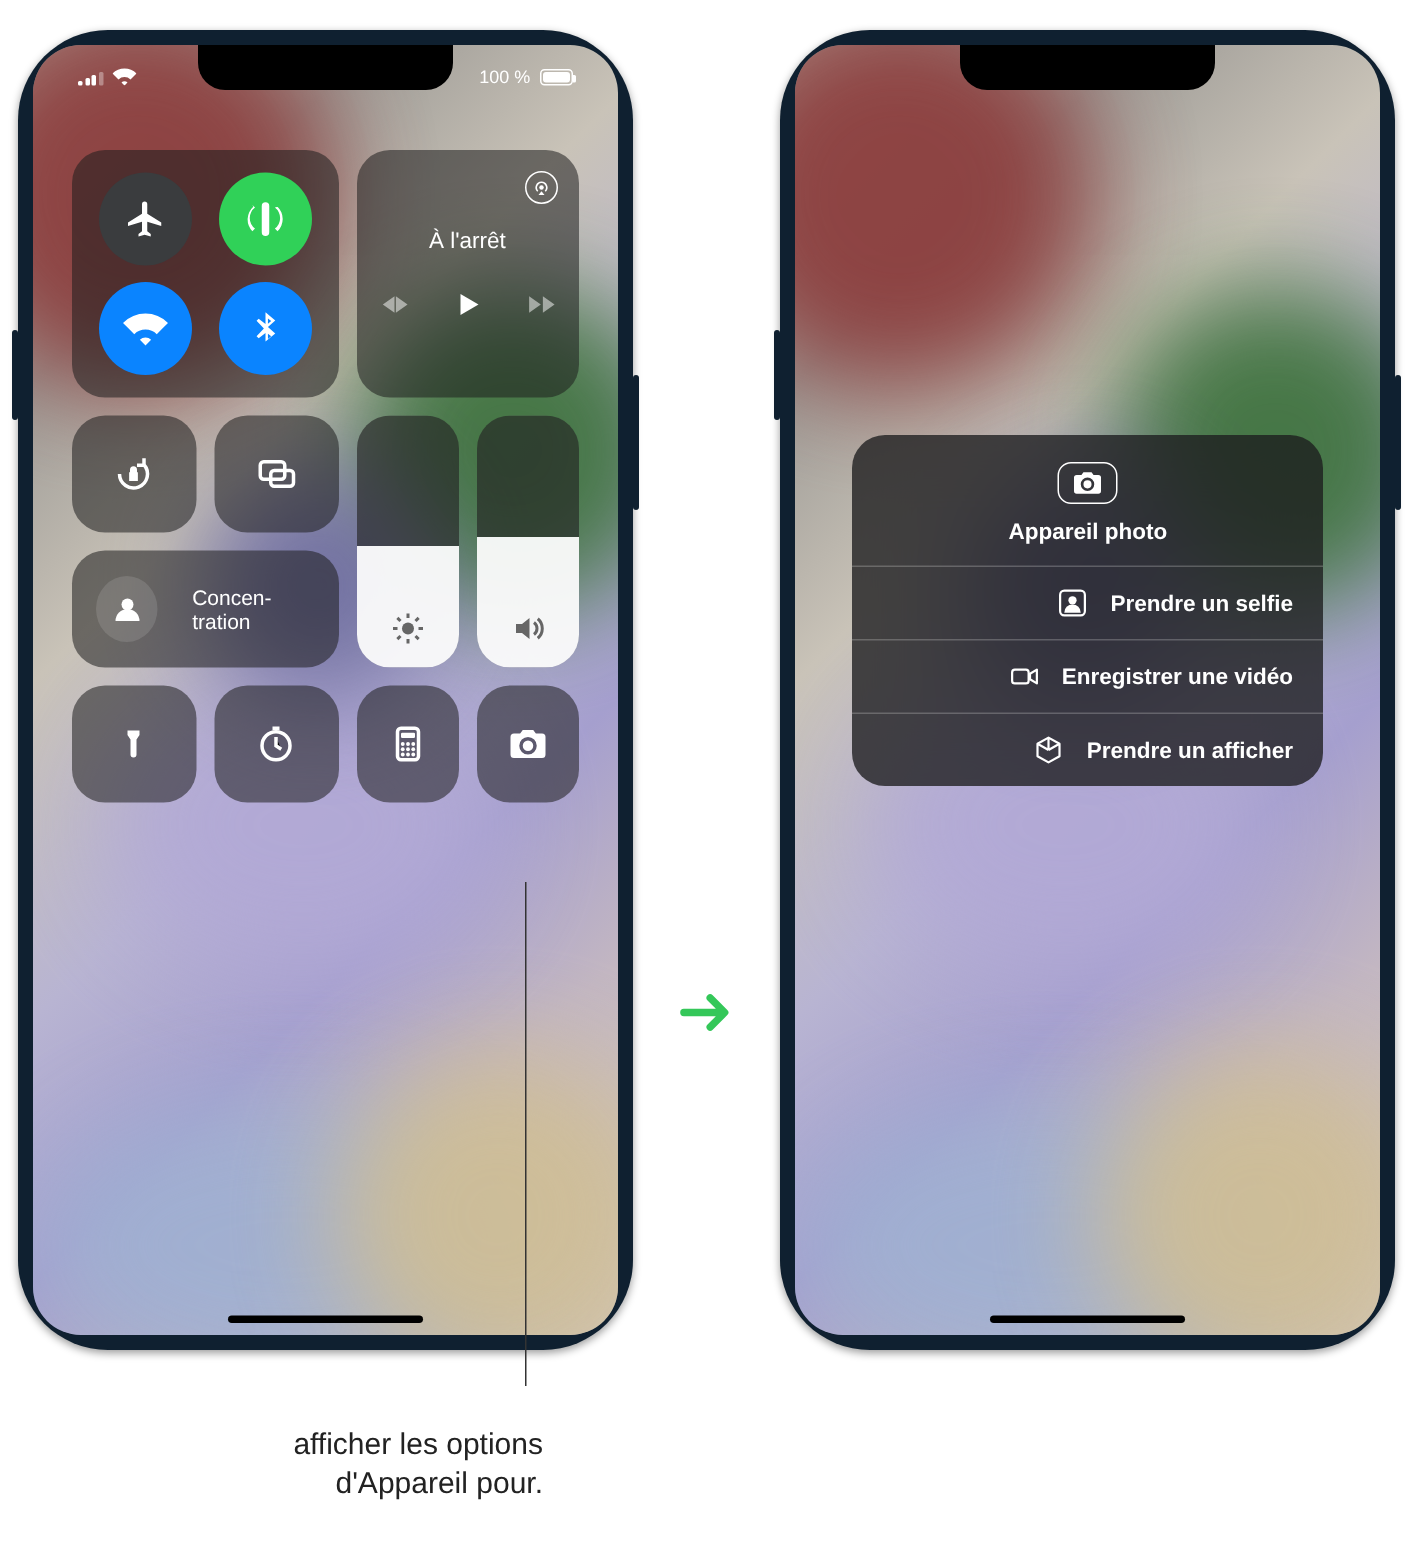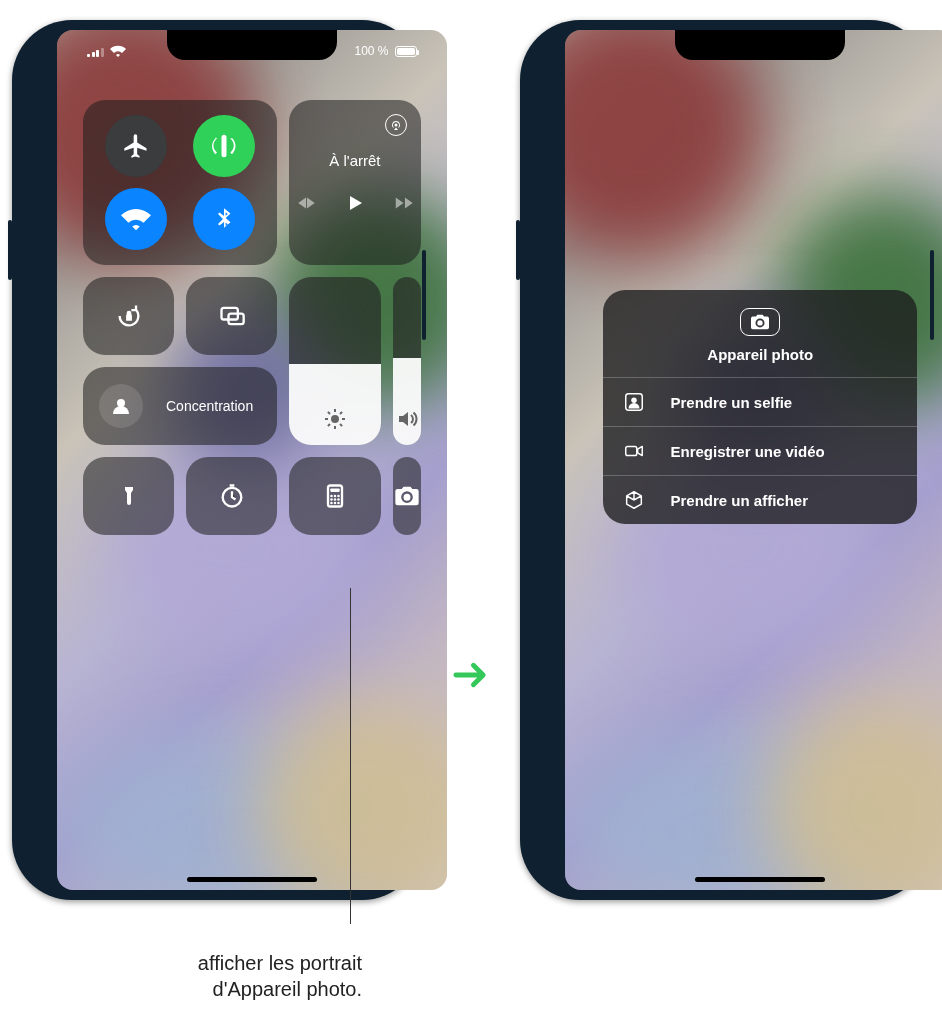--- a/index.html
+++ b/index.html
@@ -32,25 +32,24 @@
     content:"";
     position:absolute;
     background:#0f2030;
     border-radius:3px;
   }
   .phone-outer::before { left:-4px; top:200px; width:4px; height:60px; }
   .phone-outer::after  { right:-4px; top:230px; width:4px; height:90px; }
   .phone {
     width: 100%;
     height: 100%;
-    border-radius: 16px;
+    border-radius: 32px;
     background: linear-gradient(135deg,#b5a8a0 0%,#9f9c97 18%,#c9c3b8 34%,#b8b4d2 52%,#a59fce 66%,#c2b6c2 80%,#d4c8ba 100%);
     position: relative;
     overflow: hidden;
-    margin-left: 35px;
   }
   .blur-decor {
     position:absolute; inset:0;
     pointer-events:none;
   }
   .blob { position:absolute; border-radius:50%; filter:blur(34px); opacity:0.9; }
   .b1 { width:260px;height:260px;left:-60px;top:-30px;background:#8b3a3a; }
   .b2 { width:220px;height:220px;right:-40px;top:160px;background:#3a7039; }
   .b3 { width:260px;height:200px;left:50px;top:420px;background:#b2a9d6; }
   .b4 { width:340px;height:200px;left:0;bottom:-40px;background:#9fb0d2; }
@@ -95,21 +94,21 @@
     position:absolute; bottom:8px; left:50%; transform:translateX(-50%);
     width:130px; height:5px; border-radius:3px; background:#000;
     z-index:25;
   }
 
   
   .cc {
     position:absolute;
     top:70px; left:26px; right:26px;
     display:grid;
-    grid-template-columns: repeat(3, 1fr);
+    grid-template-columns: repeat(2, 1fr);
     grid-template-rows: 165px 78px 78px 78px;
     gap:12px;
   }
   .tile {
     background: rgba(30,30,30,0.55);
     border-radius:22px;
     display:flex; align-items:center; justify-content:center;
     color:#fff;
     position:relative;
   }
@@ -194,25 +193,26 @@
     display:flex; flex-direction:column; align-items:center; gap:10px;
     padding-bottom:14px;
   }
   .menu-head .cam-chip {
     border:1.5px solid #fff; border-radius:9px; padding:4px 8px;
     display:flex; align-items:center; justify-content:center;
   }
   .menu-title { font-size:15px; }
   .menu-list { display:flex; flex-direction:column; }
   .menu-item {
-    display:flex; align-items:center; gap:25px;
+    display:flex; align-items:center; gap:14px;
     padding:13px 20px;
     border-top:0.5px solid rgba(255,255,255,0.22);
     font-size:15px;
     text-align:left;
+    justify-content:flex-end;
   }
   .menu-item svg { width:22px; height:22px; flex-shrink:0; }
 
   
   .arrow-between {
     align-self:center;
     margin-top:430px;
     width:40px; height:40px;
   }
 
@@ -461,15 +461,15 @@
 
       <div class="home-indicator"></div>
     </div>
   </div>
 
 </div>
 
 <div class="callout-line"></div>
 <div class="callout-text">
   <br>
-  <span>afficher les portrait</span><br>
-  <span>d'Appareil photo.</span>
+  <span>afficher les options</span><br>
+  <span>d'Appareil pour.</span>
 </div>
 
 </body></html>

